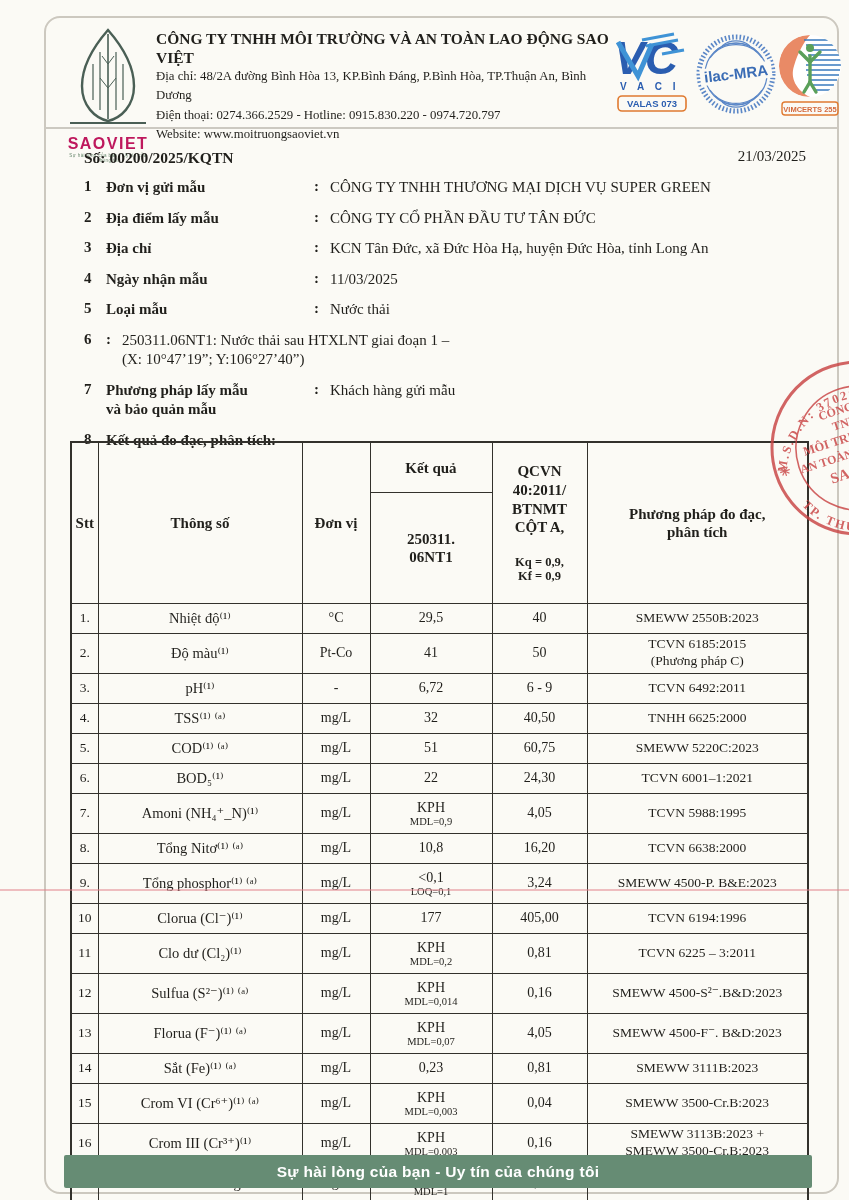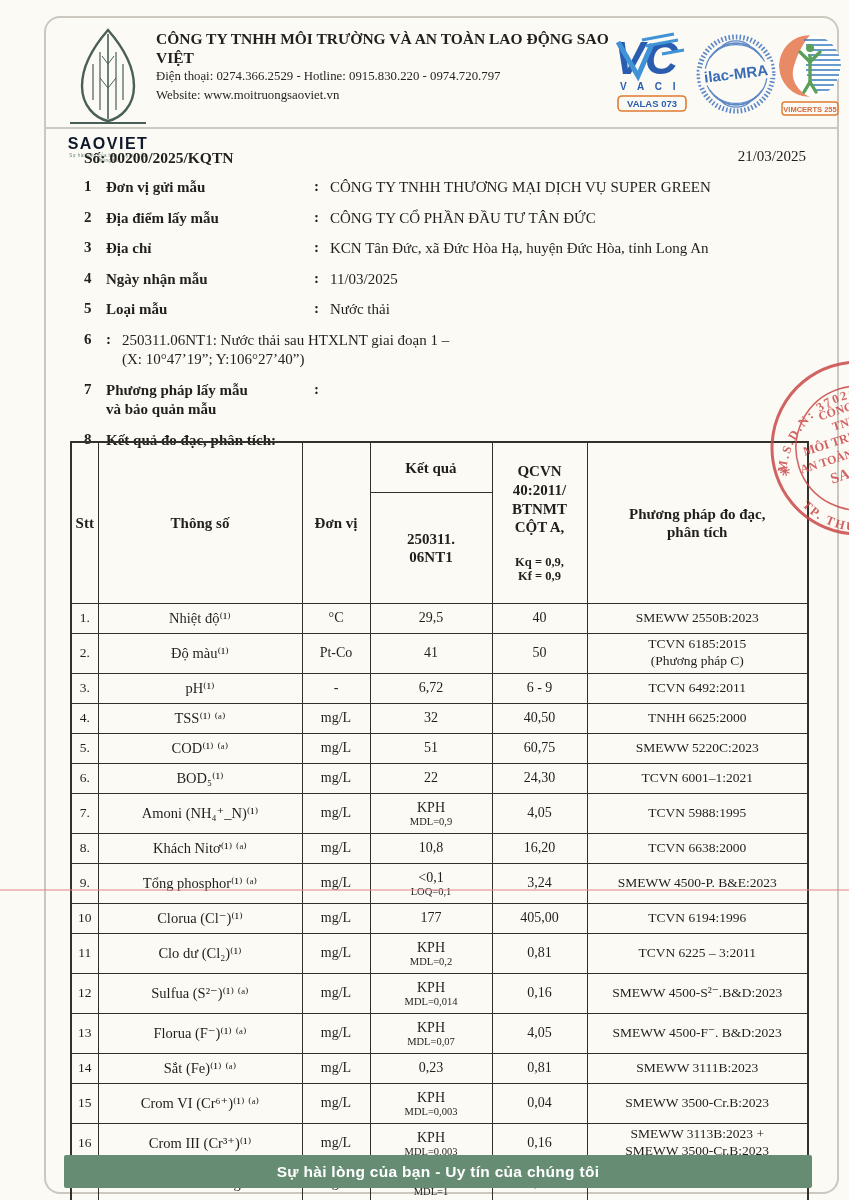--- a/index.html
+++ b/index.html
@@ -62,21 +62,21 @@
   .stamp{position:absolute;left:748px;top:338px;width:220px;height:220px;opacity:.82;pointer-events:none;z-index:5;}
   
   .scanline{position:absolute;left:0;top:889px;width:849px;height:2px;background:rgba(226,128,138,.5);z-index:6;}
   
   .footer-bar{
     position:absolute;left:64px;top:1155px;width:748px;height:33px;
     background:#668c74;border-radius:2px;text-align:center;
     font-family:"Liberation Sans","DejaVu Sans",sans-serif;
     color:#fff;font-weight:bold;font-size:15.5px;line-height:33px;letter-spacing:.3px;
   }
-  .logo-name{font-weight:bold;font-size:16px;letter-spacing:1.5px;color:#0f172a;
+  .logo-name{font-weight:bold;font-size:16px;letter-spacing:1.5px;color:#be185d;
     font-family:"Liberation Sans","DejaVu Sans",sans-serif;margin-top:1px;}
   .logo-tagline{font-size:4.5px;color:#6a8a70;letter-spacing:.4px;
     font-family:"Liberation Sans","DejaVu Sans",sans-serif;}
 </style>
 </head>
 <body>
 
 <div class="page-border"></div>
 
 <div class="header">
@@ -87,20 +87,21 @@
       <path d="M38,26 L38,84 M31,38 L31,74 M54,26 L54,84 M61,38 L61,74" stroke="#4a5f55" stroke-width="1.2"></path>
       <path d="M40,30 L46,38 M52,30 L46,38 M38,52 L46,62 M54,52 L46,62" stroke="#4a5f55" stroke-width="1"></path>
       <path d="M8,97 L84,97" stroke="#4a5f55" stroke-width="2.2"></path>
     </svg>
     <div class="logo-name">SAOVIET</div>
     <div class="logo-tagline">Sự hài lòng của bạn - Uy tín của chúng tôi</div>
   </div>
 
   <div class="company">
     <div class="company-name">CÔNG TY TNHH MÔI TRƯỜNG VÀ AN TOÀN LAO ĐỘNG SAO VIỆT</div>
+    <div class="company-line">Địa chỉ: 48/2A đường Bình Hòa 13, KP.Bình Đáng, P.Bình Hòa, TP.Thuận An, Bình Dương</div>
     <div class="company-line">Điện thoại: 0274.366.2529 - Hotline: 0915.830.220 - 0974.720.797</div>
     <div class="company-line">Website: www.moitruongsaoviet.vn</div>
   </div>
 
   <div class="badge vaci">
     <svg width="80" height="84" viewBox="0 0 80 84">
       <text x="2" y="42" font-family="Liberation Sans,sans-serif" font-size="46" font-weight="bold" font-style="italic" fill="#2a5db0">VC</text>
       <path d="M30,8 L62,2 M34,14 L66,8 M50,22 L72,18" stroke="#3f93d6" stroke-width="3"></path>
       <path d="M6,10 L26,44 L40,12" stroke="#3f93d6" stroke-width="5" fill="none"></path>
       <text x="8" y="58" font-family="Liberation Sans,sans-serif" font-size="10" font-weight="bold" letter-spacing="4" fill="#2a5db0">V A C I</text>
@@ -196,20 +197,21 @@
     <span class="info-num">6</span>
     <span class="info-colon">:</span>
     <span class="info-value">250311.06NT1: Nước thải sau HTXLNT giai đoạn 1 –
 (X: 10°47’19”; Y:106°27’40”)</span>
   </div>
   <div class="info-row">
     <span class="info-num">7</span>
     <span class="info-label">Phương pháp lấy mẫu
 và bảo quản mẫu</span>
     <span class="info-colon">:</span>
+    <span class="info-value">Khách hàng gửi mẫu</span>
   </div>
   <div class="info-row section8">
     <span class="info-num">8</span>
     <span class="info-label">Kết quả đo đạc, phân tích:</span>
   </div>
 </div>
 
 <table class="results">
   <colgroup>
     <col style="width:27px">
@@ -322,21 +324,21 @@
     <td class="c-result">
       <div class="rmain">KPH</div>
       <div class="rsub">MDL=0,9</div>
     </td>
     <td class="c-limit">4,05</td>
     <td class="c-method">TCVN 5988:1995</td>
   </tr>
 
   <tr class="short">
     <td class="c-stt">8.</td>
-    <td class="c-param">Khách Nitơ⁽¹⁾ ⁽ᵃ⁾</td>
+    <td class="c-param">Tổng Nitơ⁽¹⁾ ⁽ᵃ⁾</td>
     <td class="c-unit">mg/L</td>
     <td class="c-result">
       <div class="rmain">10,8</div>
       <div class="rsub"></div>
     </td>
     <td class="c-limit">16,20</td>
     <td class="c-method">TCVN 6638:2000</td>
   </tr>
 
   <tr class="tall">

